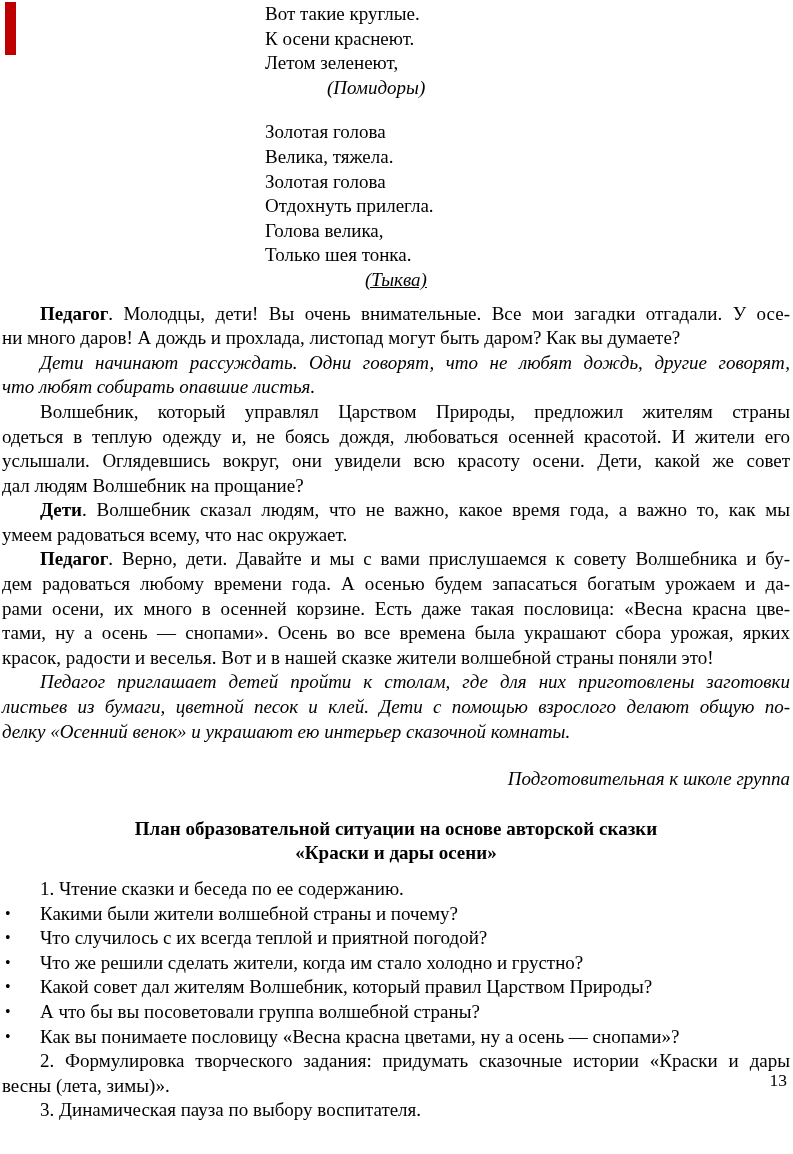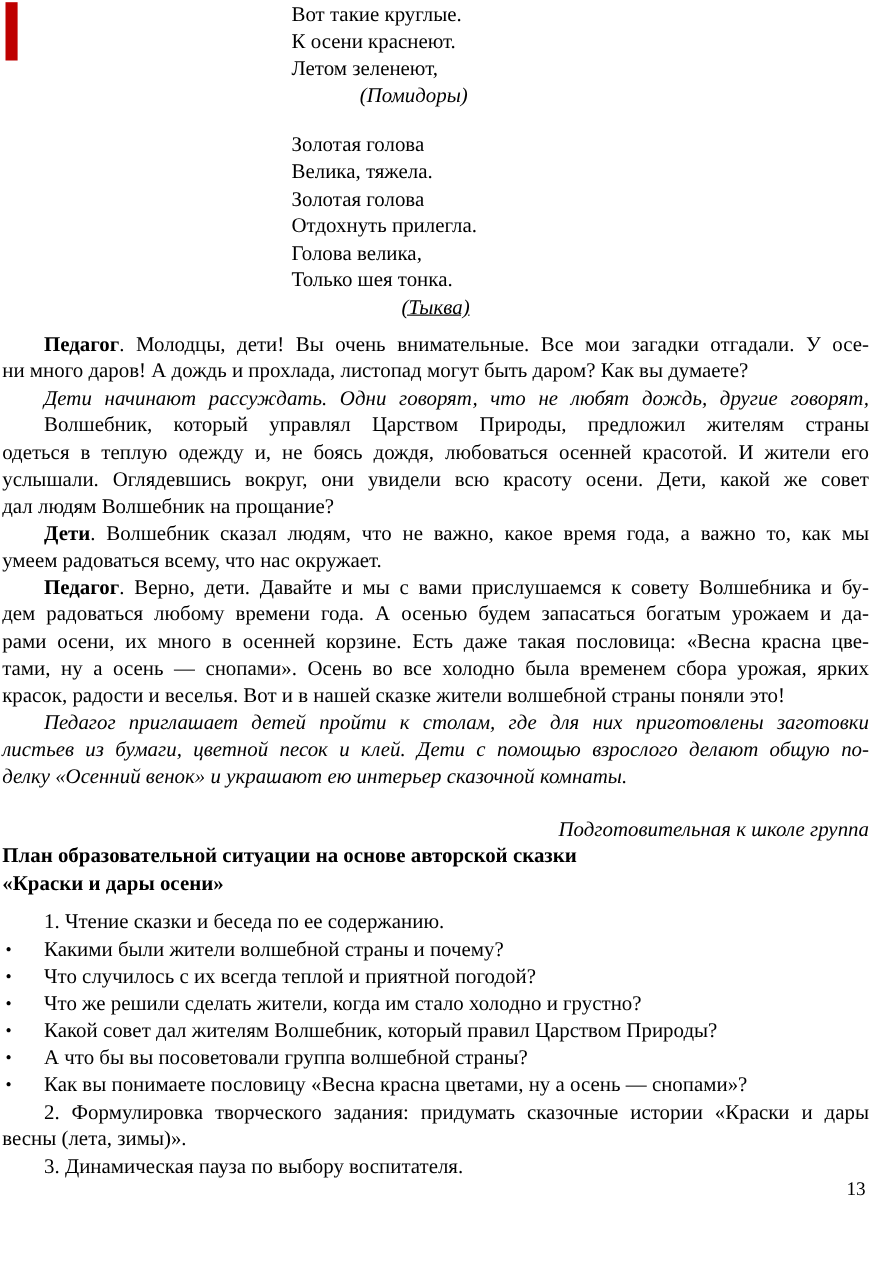--- a/index.html
+++ b/index.html
@@ -34,20 +34,22 @@
   .poem2 { margin-top:20px; }
   .ans1 { margin-left:62px; font-style:italic; }
   .ans2 { margin-left:100px; font-style:italic;text-decoration:underline; }
   .dialogue { margin-top:9px; }
   .group-label {
     margin-top:23px;
     text-align:right;
     font-style:italic;
   }
   .plan-title {
+    margin-top:25px;
+    text-align:center;
     font-weight:bold;
   }
   .item1 { margin-top:11px; }
   .brow { position:relative; padding-left:38px; box-sizing:border-box; }
   .bdot {
     position:absolute; left:3px; top:0;
     font-size:16px; line-height:24.6px;
   }
   .red-mark {
     position:absolute;
@@ -86,39 +88,40 @@
 
   <div class="dialogue">
 
     <div>
       <div class="line jl ind"><span class="b">Педагог</span><span>. Молодцы, дети! Вы очень внимательные. Все мои загадки отгадали. У осе-</span></div>
       <div class="line ll">ни много даров! А дождь и прохлада, листопад могут быть даром? Как вы думаете?</div>
     </div>
 
     <div class="it">
       <div class="line jl ind">Дети начинают рассуждать. Одни говорят, что не любят дождь, другие говорят,</div>
+      <div class="line ll">что любят собирать опавшие листья.</div>
     </div>
 
     <div>
       <div class="line jl ind">Волшебник, который управлял Царством Природы, предложил жителям страны</div>
       <div class="line jl">одеться в теплую одежду и, не боясь дождя, любоваться осенней красотой. И жители его</div>
       <div class="line jl">услышали. Оглядевшись вокруг, они увидели всю красоту осени. Дети, какой же совет</div>
       <div class="line ll">дал людям Волшебник на прощание?</div>
     </div>
 
     <div>
       <div class="line jl ind"><span class="b">Дети</span><span>. Волшебник сказал людям, что не важно, какое время года, а важно то, как мы</span></div>
       <div class="line ll">умеем радоваться всему, что нас окружает.</div>
     </div>
 
     <div>
       <div class="line jl ind"><span class="b">Педагог</span><span>. Верно, дети. Давайте и мы с вами прислушаемся к совету Волшебника и бу-</span></div>
       <div class="line jl">дем радоваться любому времени года. А осенью будем запасаться богатым урожаем и да-</div>
       <div class="line jl">рами осени, их много в осенней корзине. Есть даже такая пословица: «Весна красна цве-</div>
-      <div class="line jl">тами, ну а осень — снопами». Осень во все холодно была временем сбора урожая, ярких</div>
+      <div class="line jl">тами, ну а осень — снопами». Осень во все времена была украшают сбора урожая, ярких</div>
       <div class="line ll">красок, радости и веселья. Вот и в нашей сказке жители волшебной страны поняли это!</div>
     </div>
 
     <div class="it">
       <div class="line jl ind">Педагог приглашает детей пройти к столам, где для них приготовлены заготовки</div>
       <div class="line jl">листьев из бумаги, цветной песок и клей. Дети с помощью взрослого делают общую по-</div>
       <div class="line ll">делку «Осенний венок» и украшают ею интерьер сказочной комнаты.</div>
     </div>
 
   </div>

